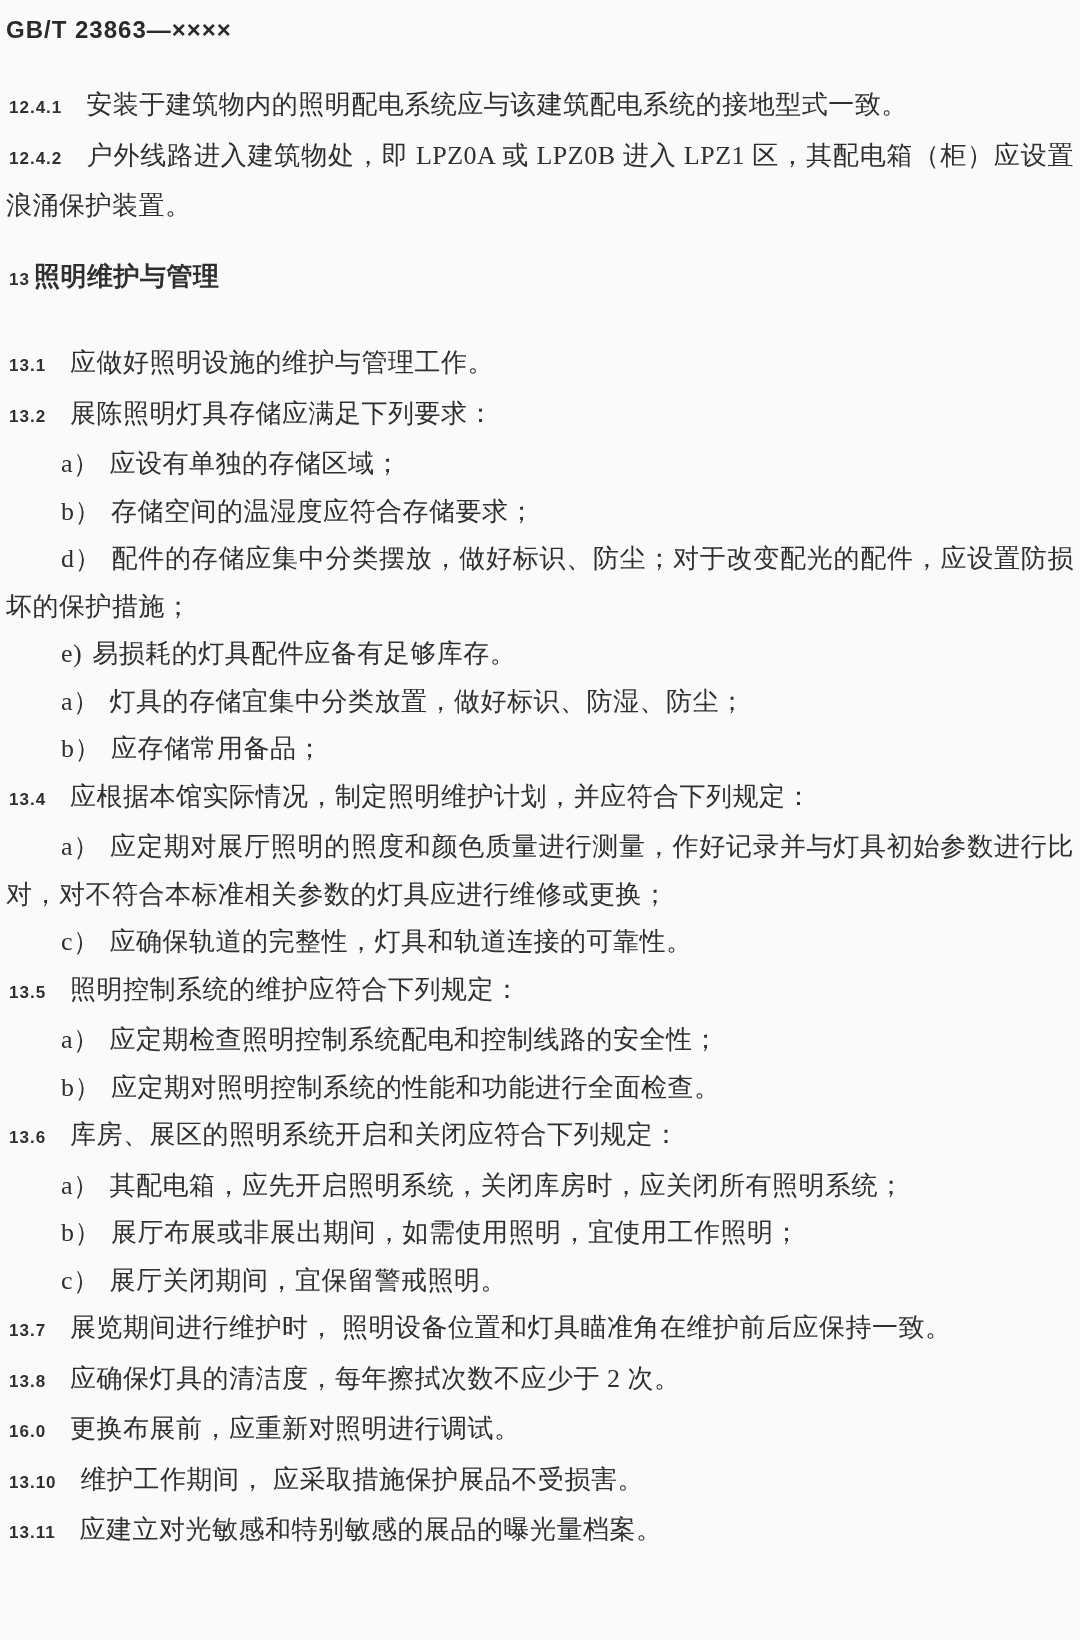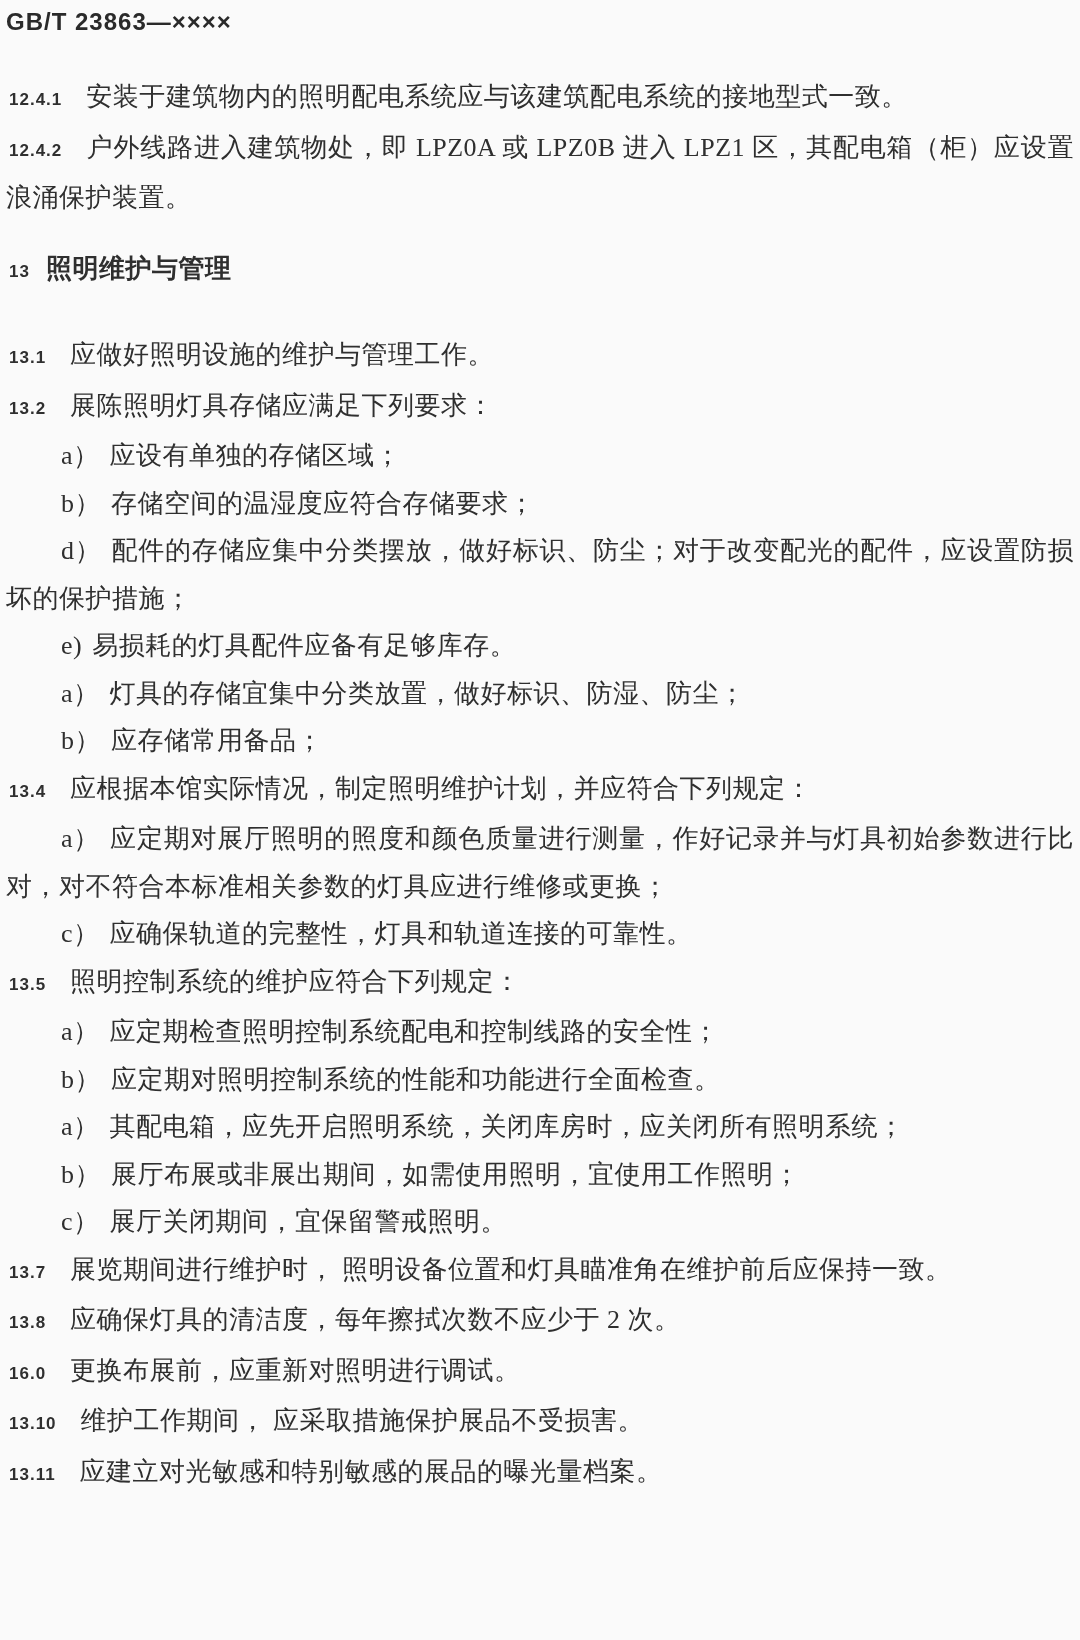--- a/index.html
+++ b/index.html
@@ -12,21 +12,21 @@
     overflow: hidden;
     background: #fafafa;
     color: #2f2f2f;
     font-family: "Liberation Serif", "DejaVu Serif", serif;
   }
   .page {
     box-sizing: border-box;
     width: 1080px;
     height: 1640px;
     overflow: hidden;
-    padding: 6px 6px 0 6px;
+    padding: 14px 6px 0 6px;
   }
   .doc-header {
     font-family: "Liberation Sans", "DejaVu Sans", sans-serif;
     font-weight: bold;
     font-size: 24px;
     line-height: 32px;
     letter-spacing: 1px;
     color: #2a2a2a;
     margin: 0;
   }
@@ -61,21 +61,21 @@
     letter-spacing: 0.5px;
     margin-right: 10px;
   }
   .line.heading {
     margin-top: 23px;
     margin-bottom: 36px;
     font-family: "Liberation Sans", "DejaVu Sans", sans-serif;
     font-weight: bold;
   }
   .line.heading .num {
-    margin-right: 16px;
+    margin-right: 4px;
   }
 </style>
 </head>
 <body style="background: rgb(250, 250, 250); color: rgb(47, 47, 47);">
 
 <div class="page">
   <p class="doc-header">GB/T 23863—××××</p>
 
   <div class="content">
       <p class="line clause"><span class="num">12.4.1</span><span class="txt">安装于建筑物内的照明配电系统应与该建筑配电系统的接地型式一致。</span></p>
@@ -88,20 +88,21 @@
       <p class="line item"><span class="num">d）</span><span class="txt">配件的存储应集中分类摆放，做好标识、防尘；对于改变配光的配件，应设置防损坏的保护措施；</span></p>
       <p class="line item"><span class="num">e)</span><span class="txt">易损耗的灯具配件应备有足够库存。</span></p>
       <p class="line item"><span class="num">a）</span><span class="txt">灯具的存储宜集中分类放置，做好标识、防湿、防尘；</span></p>
       <p class="line item"><span class="num">b）</span><span class="txt">应存储常用备品；</span></p>
       <p class="line clause"><span class="num">13.4</span><span class="txt">应根据本馆实际情况，制定照明维护计划，并应符合下列规定：</span></p>
       <p class="line item"><span class="num">a）</span><span class="txt">应定期对展厅照明的照度和颜色质量进行测量，作好记录并与灯具初始参数进行比对，对不符合本标准相关参数的灯具应进行维修或更换；</span></p>
       <p class="line item"><span class="num">c）</span><span class="txt">应确保轨道的完整性，灯具和轨道连接的可靠性。</span></p>
       <p class="line clause"><span class="num">13.5</span><span class="txt">照明控制系统的维护应符合下列规定：</span></p>
       <p class="line item"><span class="num">a）</span><span class="txt">应定期检查照明控制系统配电和控制线路的安全性；</span></p>
       <p class="line item"><span class="num">b）</span><span class="txt">应定期对照明控制系统的性能和功能进行全面检查。</span></p>
+      <p class="line clause"><span class="num">13.6</span><span class="txt">库房、展区的照明系统开启和关闭应符合下列规定：</span></p>
       <p class="line item"><span class="num">a）</span><span class="txt">其配电箱，应先开启照明系统，关闭库房时，应关闭所有照明系统；</span></p>
       <p class="line item"><span class="num">b）</span><span class="txt">展厅布展或非展出期间，如需使用照明，宜使用工作照明；</span></p>
       <p class="line item"><span class="num">c）</span><span class="txt">展厅关闭期间，宜保留警戒照明。</span></p>
       <p class="line clause"><span class="num">13.7</span><span class="txt">展览期间进行维护时， 照明设备位置和灯具瞄准角在维护前后应保持一致。</span></p>
       <p class="line clause"><span class="num">13.8</span><span class="txt">应确保灯具的清洁度，每年擦拭次数不应少于 2 次。</span></p>
       <p class="line clause"><span class="num">16.0</span><span class="txt">更换布展前，应重新对照明进行调试。</span></p>
       <p class="line clause"><span class="num">13.10</span><span class="txt">维护工作期间， 应采取措施保护展品不受损害。</span></p>
       <p class="line clause"><span class="num">13.11</span><span class="txt">应建立对光敏感和特别敏感的展品的曝光量档案。</span></p>
     </div>
 </div>

